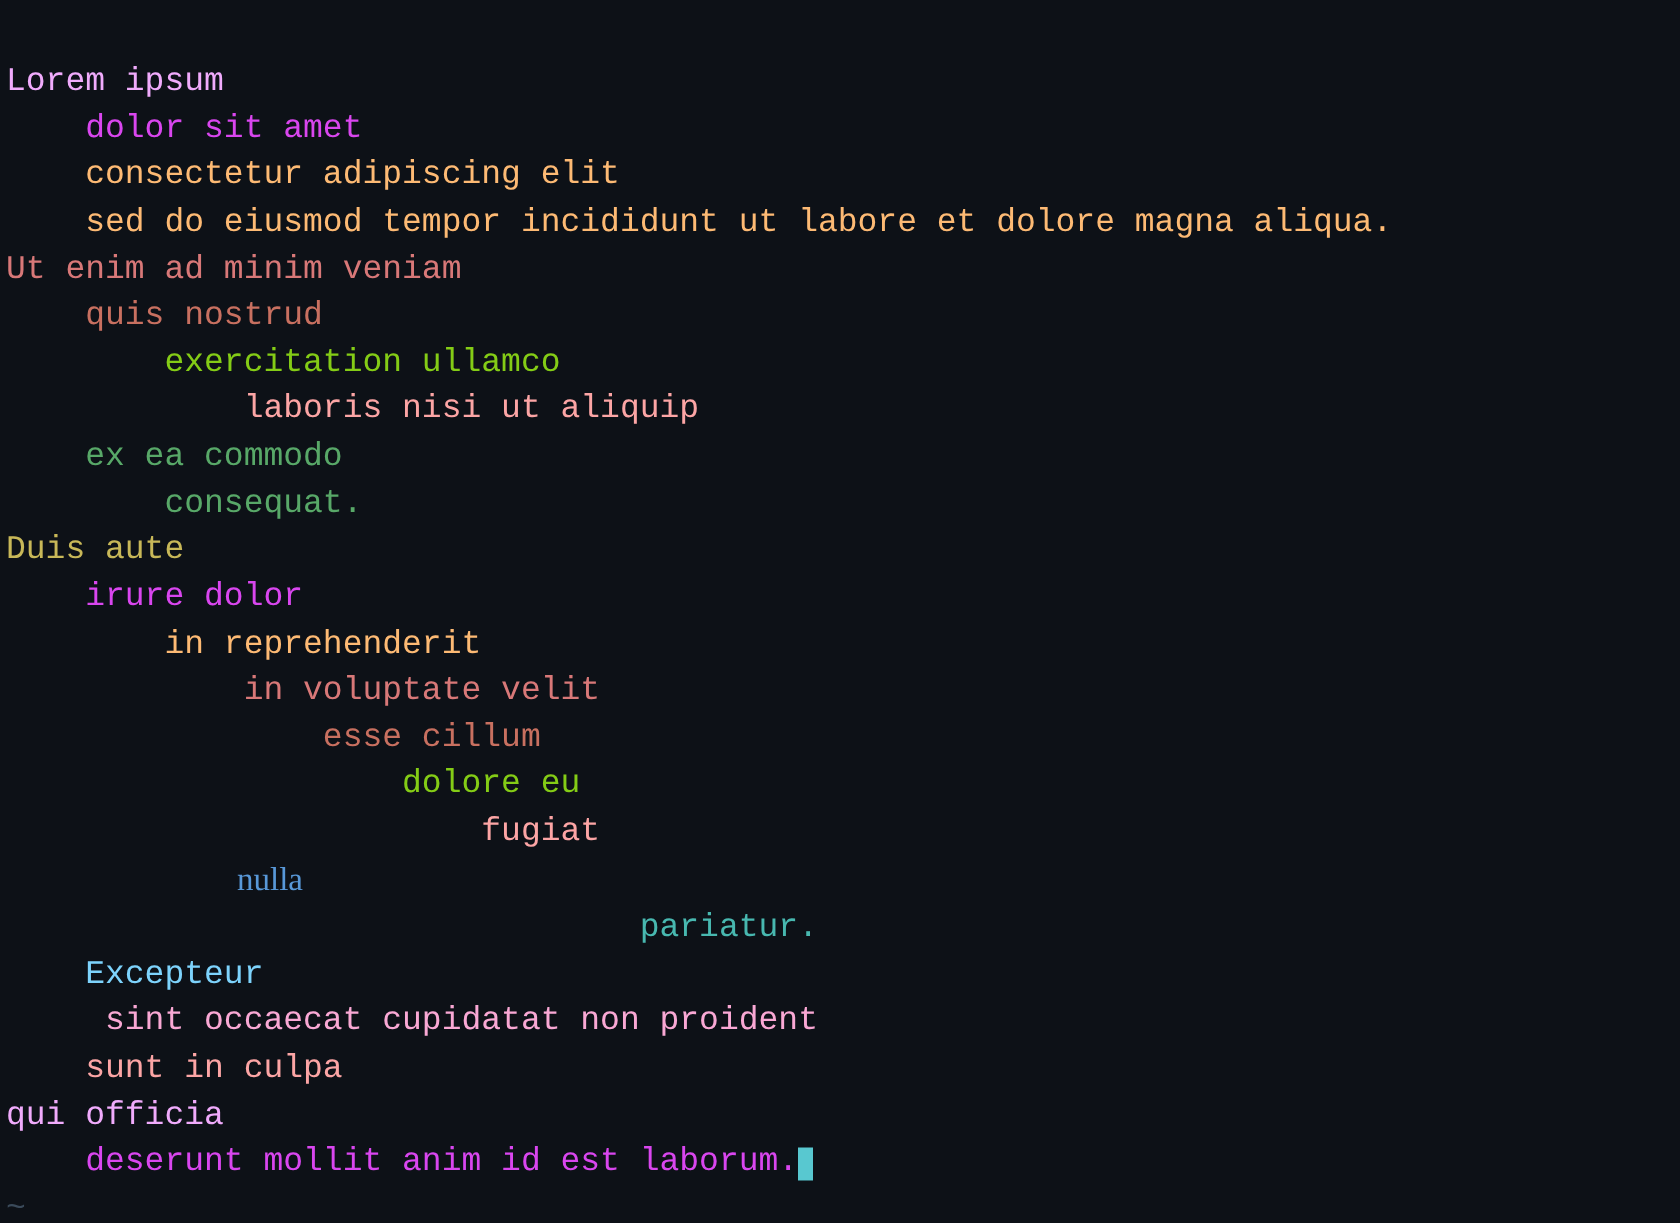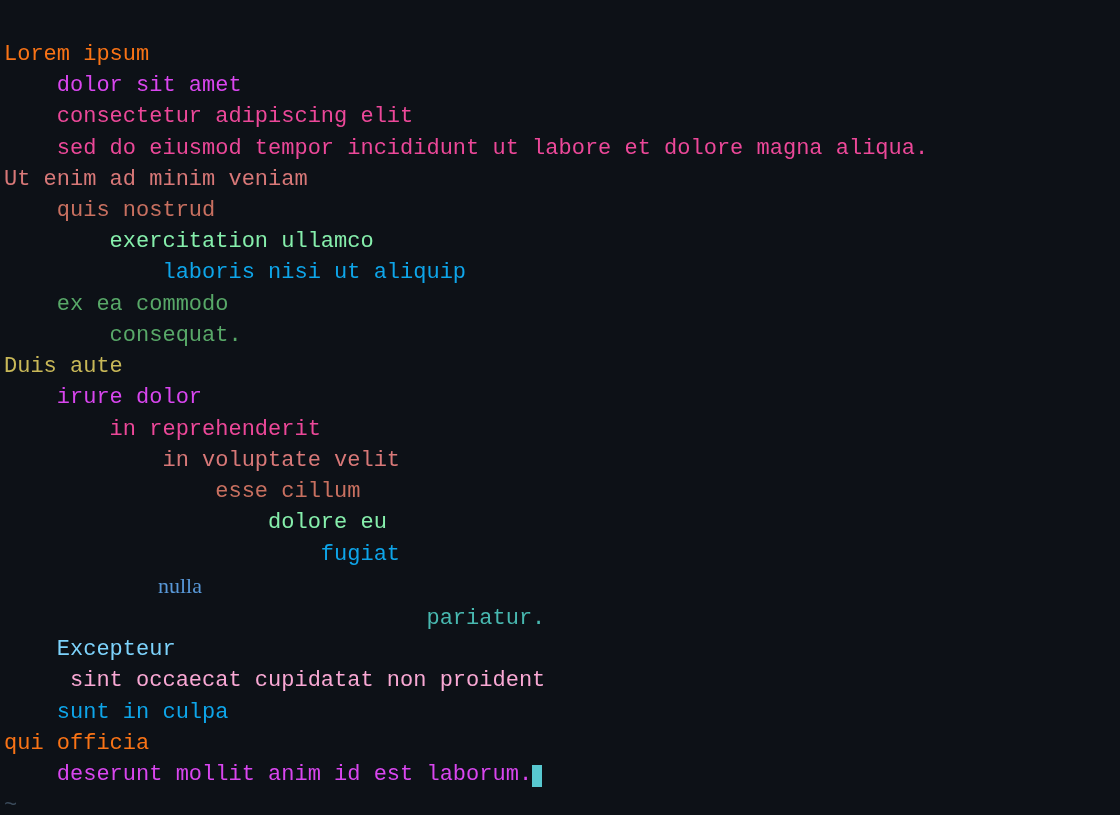--- a/index.html
+++ b/index.html
@@ -22,27 +22,27 @@
     .editor-content {
       white-space: pre;
     }
 
     .line {
       display: block;
       line-height: 1.42;
     }
 
     
-    .c-white    { color: #f97316; }
+    .c-white    { color: #f0abfc; }
     .c-orange   { color: #d946ef; }
-    .c-red      { color: #ec4899; }
+    .c-red      { color: #fdba74; }
     .c-pink     { color: #d87878; }
     .c-salmon   { color: #c87060; }
-    .c-purple   { color: #86efac; }
-    .c-cyan     { color: #0ea5e9; text-align: center; }
+    .c-purple   { color: #84cc16; }
+    .c-cyan     { color: #fca5a5; text-align: center; }
     .c-green    { color: #58a868; margin-top: 30px; }
     .c-yellow   { color: #c8b858; }
     .c-blue     { color: #5898d8; font-family: Liberation Serif, serif; }
     .c-teal     { color: #48b8b0; }
     .c-lt-pink  { color: #7dd3fc; }
     .c-lt-blue  { color: #f9a8d4; }
 
     .cursor {
       display: inline-block;
       width: 10px;

